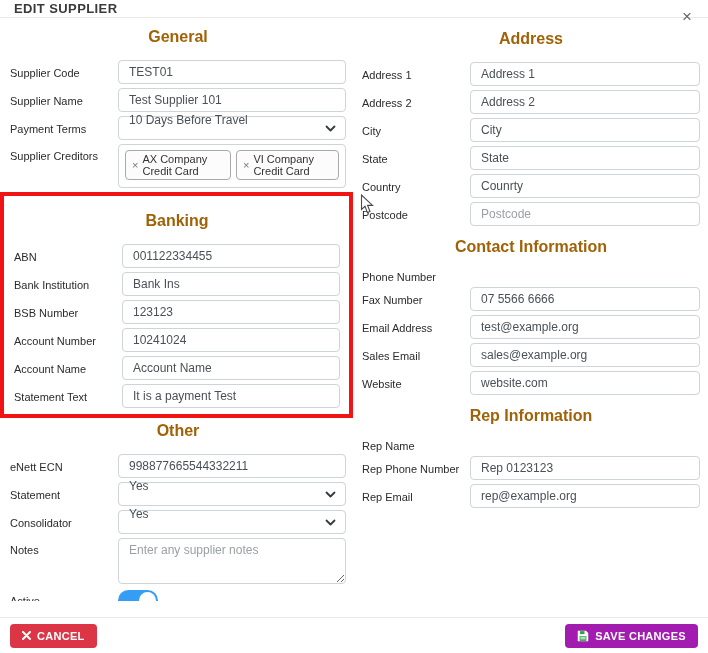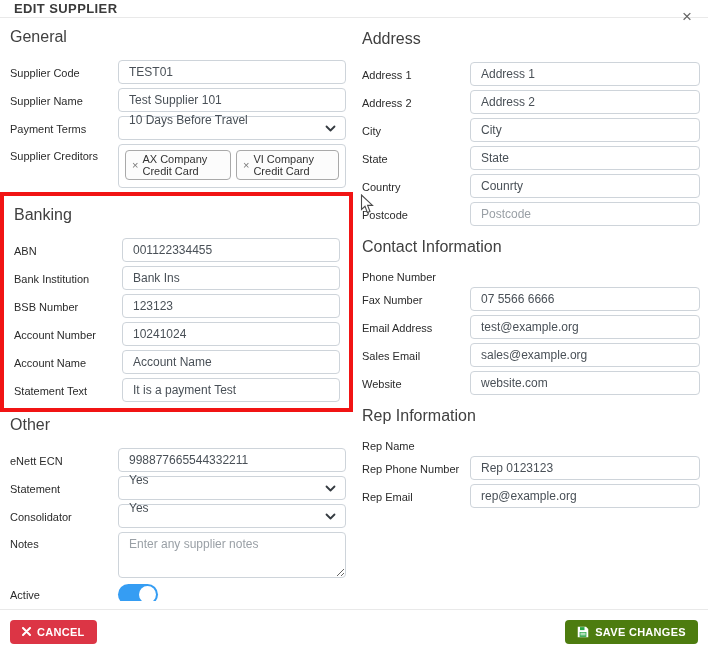--- a/index.html
+++ b/index.html
@@ -11,21 +11,21 @@
                   display:flex; align-items:center; padding:0 14px; }
   .modal-title { font-size:13px; font-weight:600; letter-spacing:.4px; color:#3a3a3a; }
   .close-x { position:absolute; right:12px; top:4px; font-size:17px; color:#666;
              cursor:pointer; line-height:1; padding:4px; }
 
   
   .modal-body { display:flex; height:583px; padding:0 8px 0 10px; overflow:hidden; }
   .col-left  { width:336px; flex:none; }
   .col-right { flex:1; margin-left:16px; }
 
-  h2.sec { font-size:16px; font-weight:400; color:#404040; margin:10px 0 14px; }
+  h2.sec { font-size:16px; font-weight:700; color:#a16207; margin:10px 0 14px;text-align:center; }
   .col-right h2.sec { margin-top:12px; }
 
   .row { display:flex; align-items:center; margin-bottom:4px; }
   .row.top { align-items:flex-start; }
   .lbl { width:108px; flex:none; font-size:11px; color:#2b2b2b; padding-top:1px; }
   .inp, .sel, .ta, .tagbox { flex:1; border:1px solid #ced4da; border-radius:4px;
         background:#fff; font-family:"Liberation Sans", sans-serif; }
   .inp { height:24px; font-size:12px; color:#495057; padding:2px 10px; width:100%; outline:none; }
   .inp::placeholder { color:#9aa0a6; }
 
@@ -37,38 +37,38 @@
   .tagbox { min-height:44px; padding:5px 6px; display:flex; align-items:flex-start; gap:5px; }
   .tag { display:inline-flex; align-items:center; gap:4px; border:1px solid #a9a9a9;
          border-radius:4px; background:#fcfcfc; padding:2px 6px; font-size:11px; color:#333; }
   .tag .x { color:#777; font-size:11px; cursor:pointer; }
 
   .ta { height:46px; resize:vertical; font-size:12px; color:#495057; padding:4px 10px; width:100%; }
   .ta::placeholder { color:#9aa0a6; }
 
   
   .banking-box { border:4px solid #f11414; margin:2px -7px 4px -10px;
-                 padding:8px 9px 6px 10px; }
+                 padding:14px 9px 6px 10px; }
   .banking-box h2.sec { margin:2px 0 14px; }
 
   
   .toggle { width:40px; height:21px; border-radius:11px; background:#359df3;
             position:relative; cursor:pointer; }
   .toggle .knob { position:absolute; right:2px; top:2px; width:17px; height:17px;
                   border-radius:50%; background:#fff; }
 
   
-  .modal-footer { position:absolute; left:0; bottom:0; width:708px; height:44px;
+  .modal-footer { position:absolute; left:0; bottom:0; width:708px; height:36px;
                   border-top:1px solid #e9e9e9; display:flex; align-items:center;
                   justify-content:space-between; padding:0 10px; background:#fff; }
   .btn { display:inline-flex; align-items:center; gap:6px; border:none; border-radius:4px;
          color:#fff; font-size:11px; font-weight:700; padding:6px 12px; cursor:pointer;
          font-family:"Liberation Sans", sans-serif; letter-spacing:.3px; }
   .btn-cancel { background:#dc3545; }
-  .btn-save   { background:#4d7c0f; }
+  .btn-save   { background:#a21caf; }
 
   
   .cursor { position:absolute; left:360px; top:194px; pointer-events:none; }
 </style>
 </head>
 <body>
 
 <div class="modal-header">
   <span class="modal-title">EDIT SUPPLIER</span>
   <span class="close-x">×</span>

